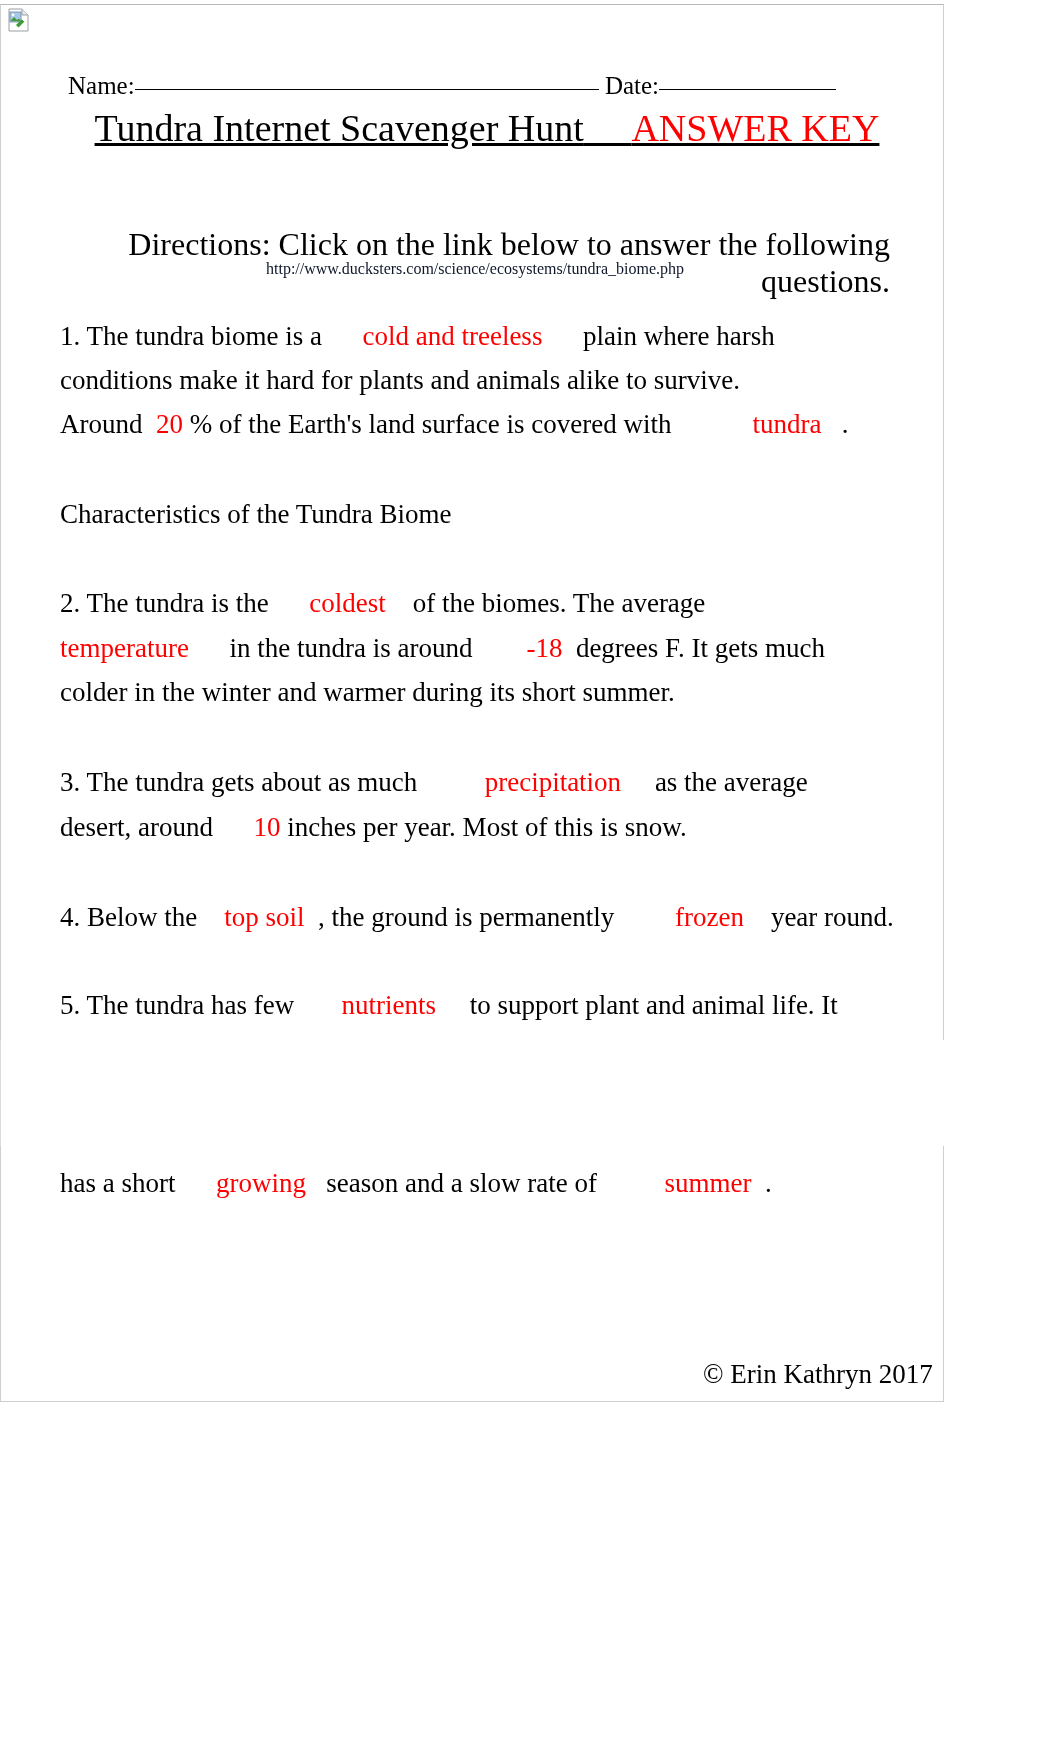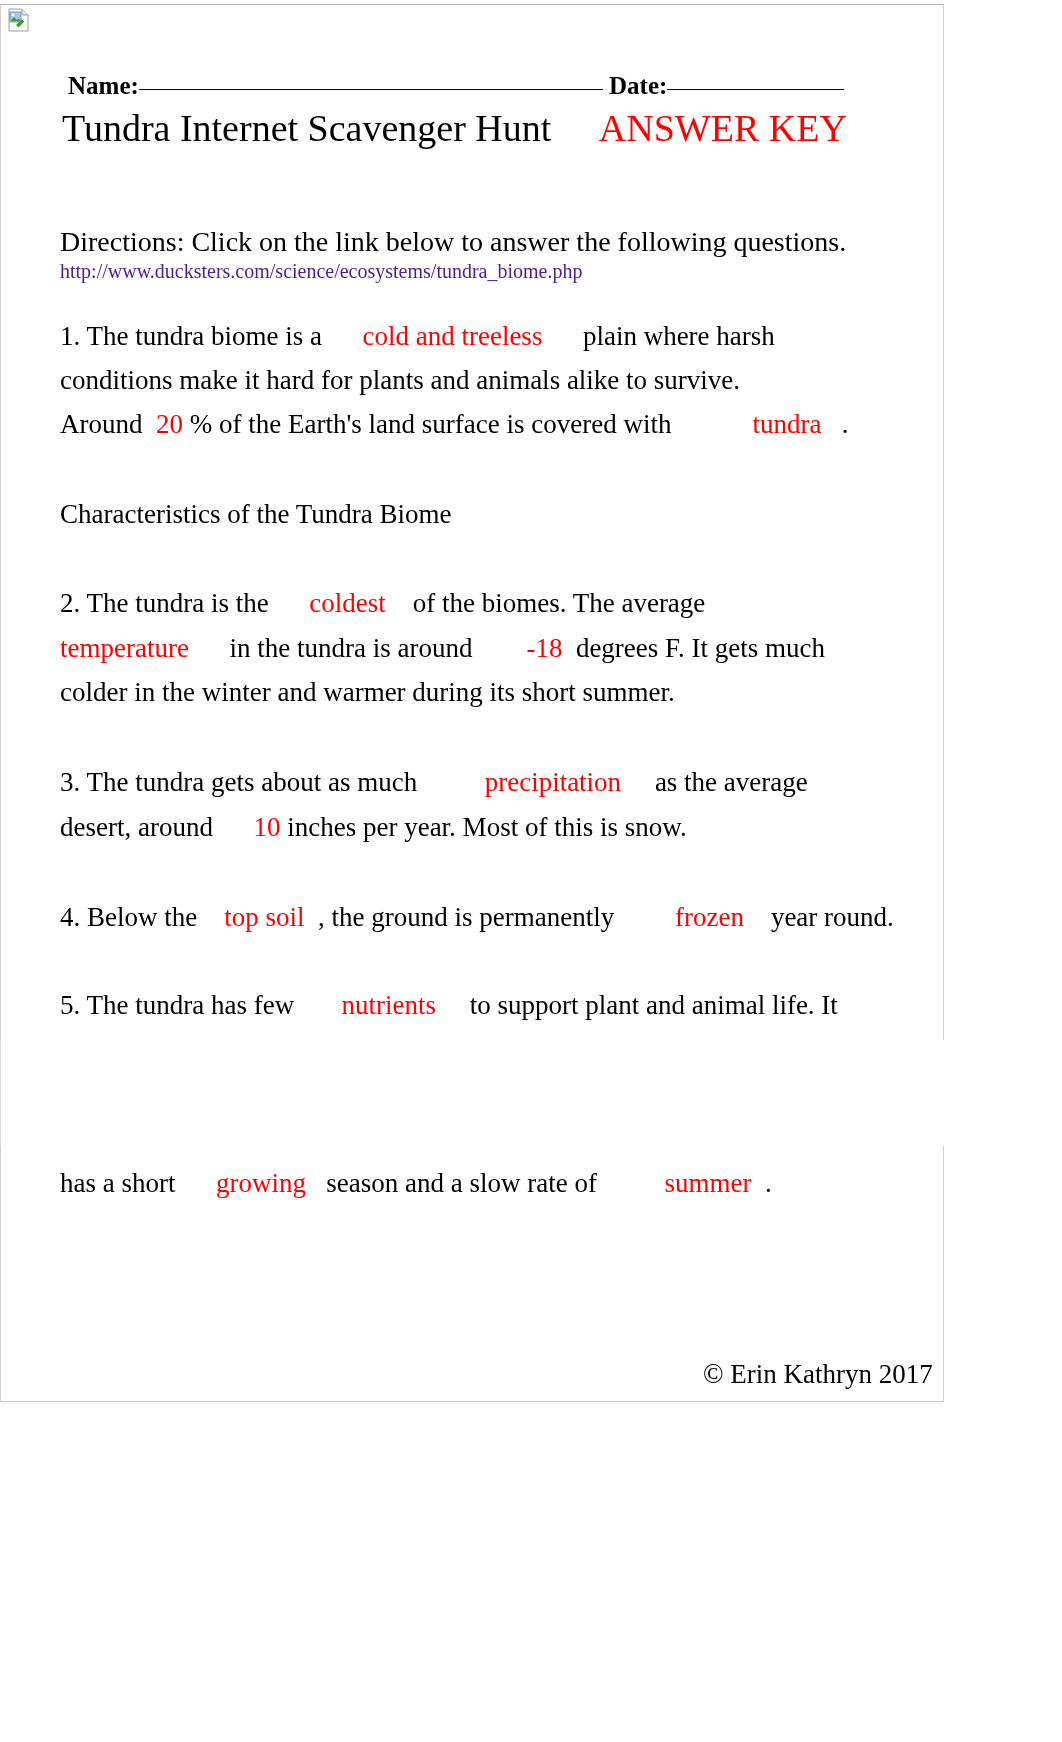--- a/index.html
+++ b/index.html
@@ -73,61 +73,62 @@
     font-size: 27px;
     line-height: 28px;
   }
   .red { color: #ff0000; }
 
   
   #name-date-row {
     left: 68px;
     top: 72px;
     font-size: 25px;
-    font-weight: bold;
   }
   .rule {
     display: inline-block;
     border-bottom: 1.6px solid #000;
     vertical-align: 4px;
   }
   #name-rule { width: 464px; }
   #date-rule { width: 177px; }
 
   
   #doc-title {
     position: absolute;
-    left: 62px;
+    left: 72px;
     top: 103px;
     width: 830px;
+    text-align: center;
     font-size: 38px;
     line-height: 50px;
+    text-decoration: underline;
   }
   #doc-title .answer-key {
     color: #ff0000;
   }
 
   
   #directions-line {
     position: absolute;
     left: 60px;
     top: 226px;
     width: 830px;
-    text-align: left;
-    font-size: 28px;
+    text-align: right;
+    font-size: 32px;
     font-family: Liberation Serif, serif;
   }
   #source-link {
     position: absolute;
     left: 60px;
     top: 260px;
     width: 830px;
-    text-align: left;
-    font-size: 20px;
-    color: #4c1d95;
+    text-align: center;
+    font-size: 16px;
+    color: #0f172a;
     text-decoration: none;
   }
 
   
   .q { left: 60px; }
 </style>
 </head>
 <body>
 
 <div class="page" id="page-1"></div>

